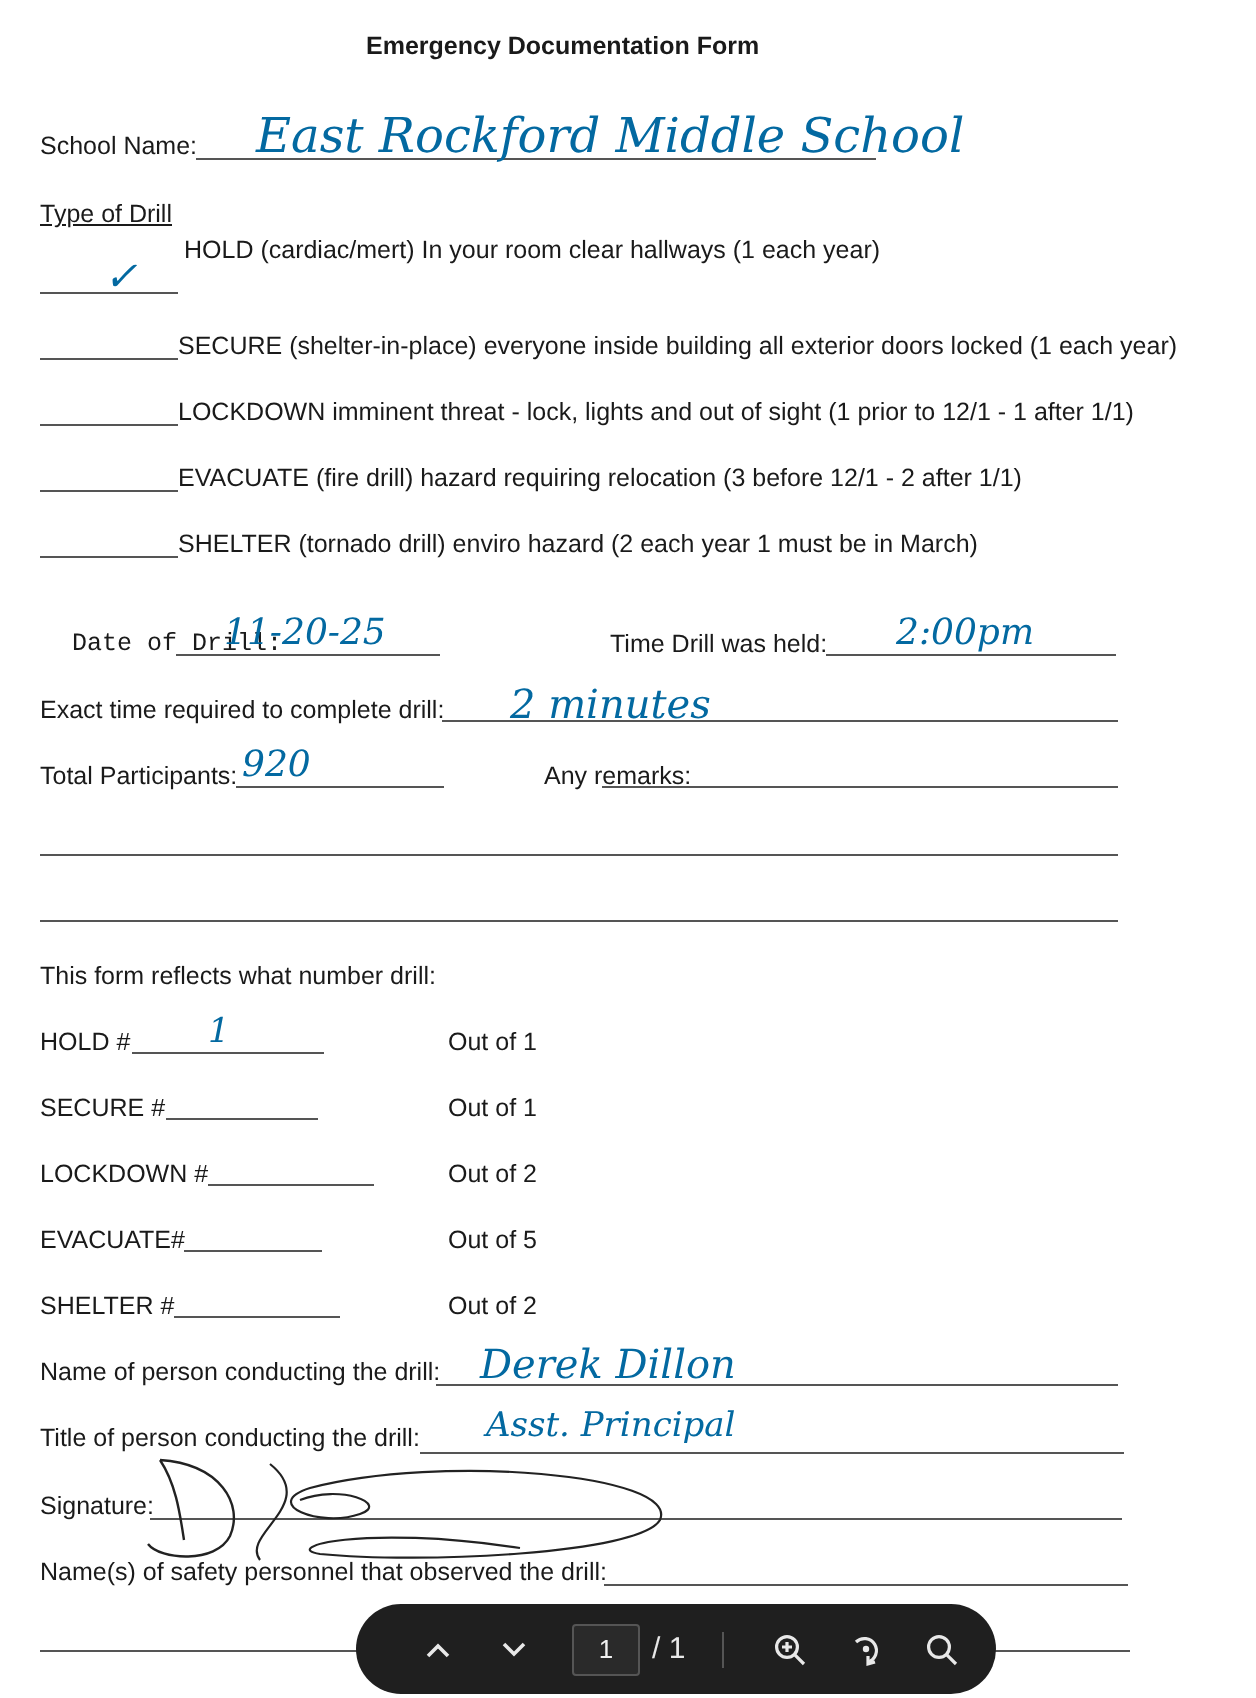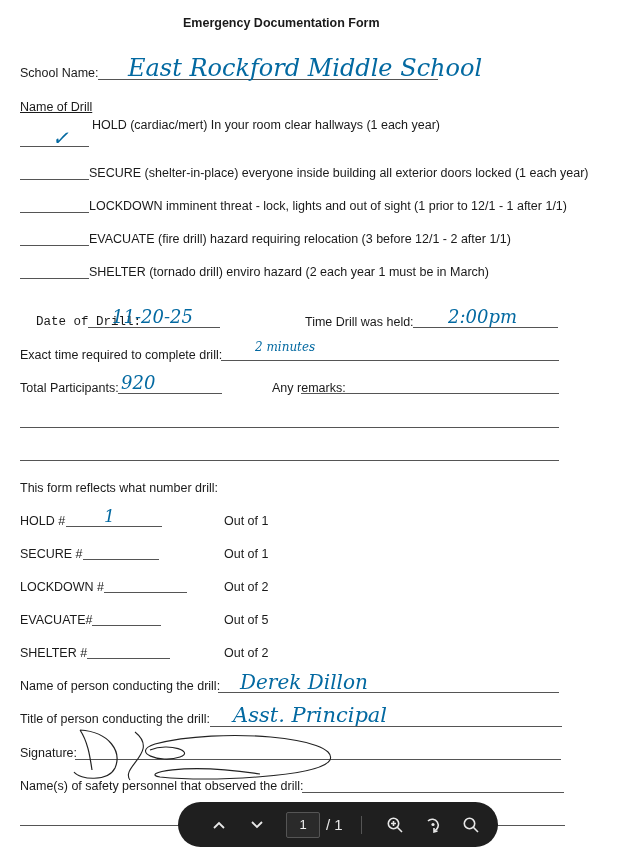--- a/index.html
+++ b/index.html
@@ -29,21 +29,21 @@
 <body>
 
 <div class="page">
 
   <div class="abs title" style="left:183px; top:16px;">Emergency Documentation Form</div>
 
   <div class="abs" style="left:20px; top:66px;text-align:right;">School Name:</div>
   <div class="line" style="left:98px; top:79px; width:340px;"></div>
   <div class="hand" style="left:128px; top:54px; font-size:24px;">East Rockford Middle School</div>
 
-  <div class="abs u" style="left:20px; top:100px;">Name of Drill</div>
+  <div class="abs u" style="left:20px; top:100px;">Type of Drill</div>
 
   <div>
     <div class="line" style="left:20px; top:146px; width:69px;"></div>
     <div class="hand" style="left:52px; top:126px; font-size:20px;">✓</div>
     <div class="abs" style="left:92px; top:118px;">HOLD  (cardiac/mert) In your room clear hallways  (1 each year)</div>
 
     <div class="line" style="left:20px; top:179px; width:69px;"></div>
     <div class="abs" style="left:89px; top:166px;">SECURE (shelter-in-place) everyone inside building all exterior doors locked (1 each year)</div>
 
     <div class="line" style="left:20px; top:212px; width:69px;"></div>
@@ -59,21 +59,21 @@
   <div class="abs" style="left:36px; top:315px;font-family:Liberation Mono, monospace;">Date of Drill:</div>
   <div class="line" style="left:88px; top:327px; width:132px;"></div>
   <div class="hand" style="left:112px; top:306px; font-size:18px;">11-20-25</div>
 
   <div class="abs" style="left:305px; top:315px;">Time Drill was held:</div>
   <div class="line" style="left:413px; top:327px; width:145px;"></div>
   <div class="hand" style="left:448px; top:306px; font-size:18px;">2:00pm</div>
 
   <div class="abs" style="left:20px; top:348px;">Exact time required to complete drill:</div>
   <div class="line" style="left:221px; top:360px; width:338px;"></div>
-  <div class="hand" style="left:255px; top:340px; font-size:12px;">2 minutes</div>
+  <div class="hand" style="left:255px; top:340px; font-size:20px;">2 minutes</div>
 
   <div class="abs" style="left:20px; top:381px;">Total Participants:</div>
   <div class="line" style="left:118px; top:393px; width:104px;"></div>
   <div class="hand" style="left:121px; top:372px; font-size:18px;">920</div>
 
   <div class="abs" style="left:229px; top:381px;margin-left:43px;">Any remarks:</div>
   <div class="line" style="left:301px; top:393px; width:258px;"></div>
   <div class="line" style="left:20px; top:427px; width:539px;"></div>
   <div class="line" style="left:20px; top:460px; width:539px;"></div>
 
@@ -99,21 +99,21 @@
   <div class="abs" style="left:20px; top:646px;">SHELTER #</div>
   <div class="line" style="left:87px; top:658px; width:83px;"></div>
   <div class="abs" style="left:224px; top:646px;">Out of 2</div>
 
   <div class="abs" style="left:20px; top:679px;">Name of person conducting the drill:</div>
   <div class="line" style="left:218px; top:692px; width:341px;"></div>
   <div class="hand" style="left:240px; top:670px; font-size:20px;">Derek Dillon</div>
 
   <div class="abs" style="left:20px; top:712px;">Title of person conducting the drill:</div>
   <div class="line" style="left:210px; top:726px; width:352px;"></div>
-  <div class="hand" style="left:233px; top:703px; font-size:21px;">Asst. Principal</div>
+  <div class="hand" style="left:243px; top:703px; font-size:17px;">Asst. Principal</div>
 
   <div class="abs" style="left:20px; top:746px;">Signature:</div>
   <div class="line" style="left:75px; top:759px; width:486px;"></div>
   <svg style="position:absolute; left:60px; top:722px;" width="290" height="60" viewBox="0 0 290 60">
     <path d="M20 8 C28 20, 30 35, 32 48 M20 8 C50 10, 62 30, 55 46 C48 60, 20 58, 14 50" fill="none" stroke="#222" stroke-width="1.2"></path>
     <path d="M75 10 C100 30, 60 45, 70 58 M90 28 C110 20, 135 30, 120 35 C100 42, 70 30, 95 22 C160 5, 280 15, 270 38 C260 55, 150 60, 100 55 C80 52, 120 40, 200 52" fill="none" stroke="#222" stroke-width="1.1"></path>
   </svg>
 
   <div class="abs" style="left:20px; top:779px;">Name(s) of safety personnel that observed the drill:</div>
   <div class="line" style="left:302px; top:792px; width:262px;"></div>

